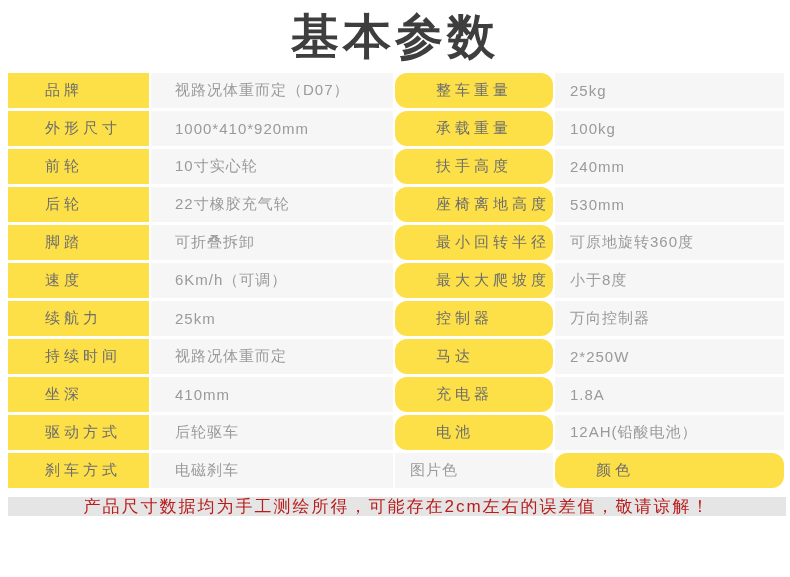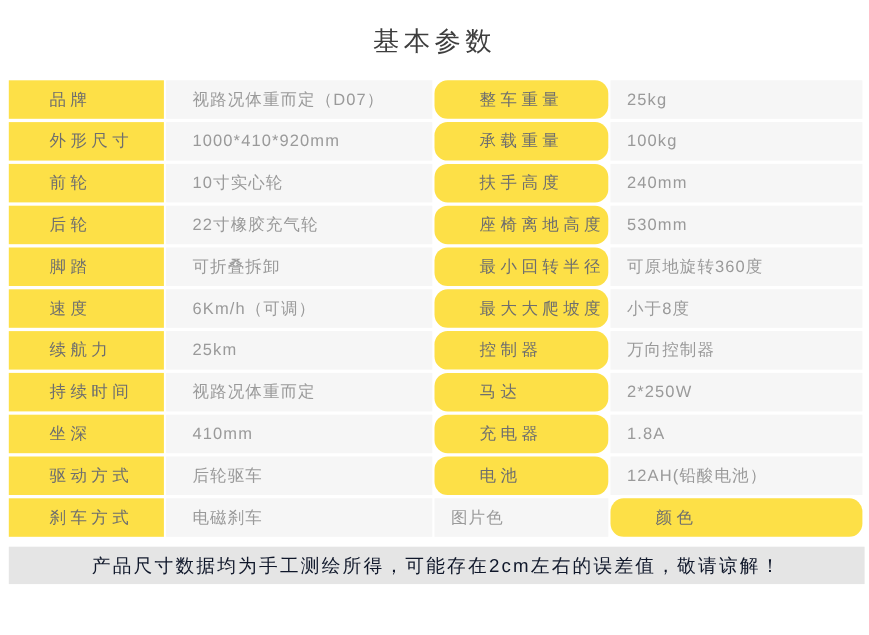--- a/index.html
+++ b/index.html
@@ -12,22 +12,22 @@
     height: 577px;
     overflow: hidden;
     font-family: "Liberation Sans", "DejaVu Sans", sans-serif;
   }
   .title {
     margin: 0;
     height: 73px;
     display: flex;
     align-items: center;
     justify-content: center;
-    font-size: 24px;
-    font-weight: 400;
+    font-size: 48px;
+    font-weight: 700;
     color: #3e3e3e;
     letter-spacing: 4px;
   }
   .spec-table {
     margin: 0 4px 0 8px;
     display: flex;
     flex-direction: column;
     gap: 3px;
   }
   .row {
@@ -52,27 +52,27 @@
     background: #f6f6f6;
     color: #9a9a9a;
     letter-spacing: 1px;
   }
   .c1 { padding-left: 37px; }
   .c2 { padding-left: 24px; }
   .c3 { padding-left: 41px; border-radius: 12px; }
   .c4 { padding-left: 15px; }
   .footer-note {
     margin: 9px 4px 0 8px;
-    height: 34px;
+    height: 19px;
     background: #e5e5e5;
     display: flex;
     align-items: center;
     justify-content: center;
     font-size: 17px;
-    color: #0f172a;
+    color: #b91c1c;
     letter-spacing: 2px;
   }
 </style>
 </head>
 <body>
 
 <div class="page">
 
   <h1 class="title">基本参数</h1>
 

